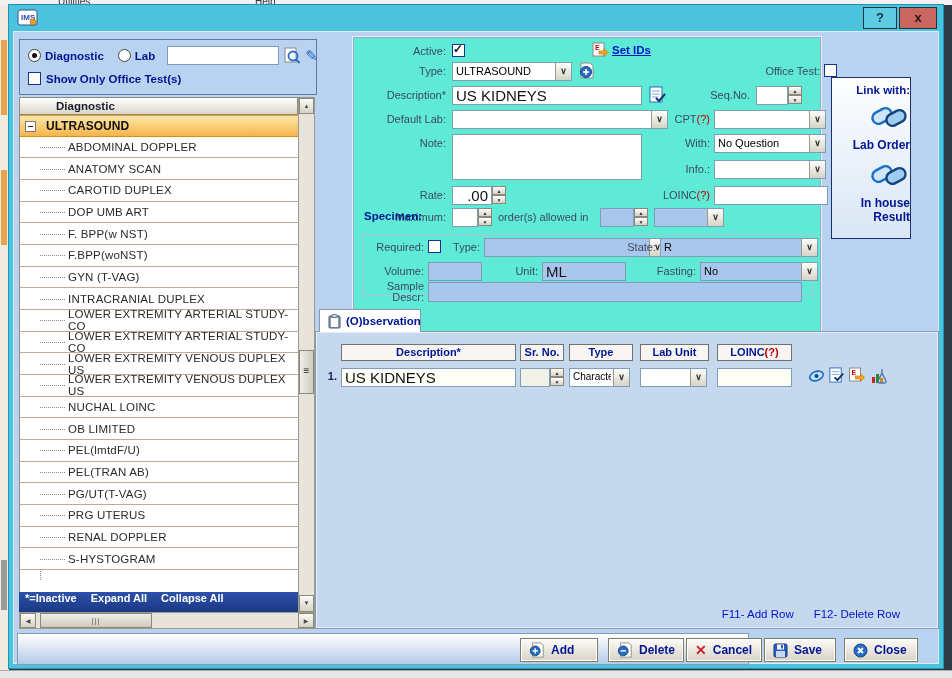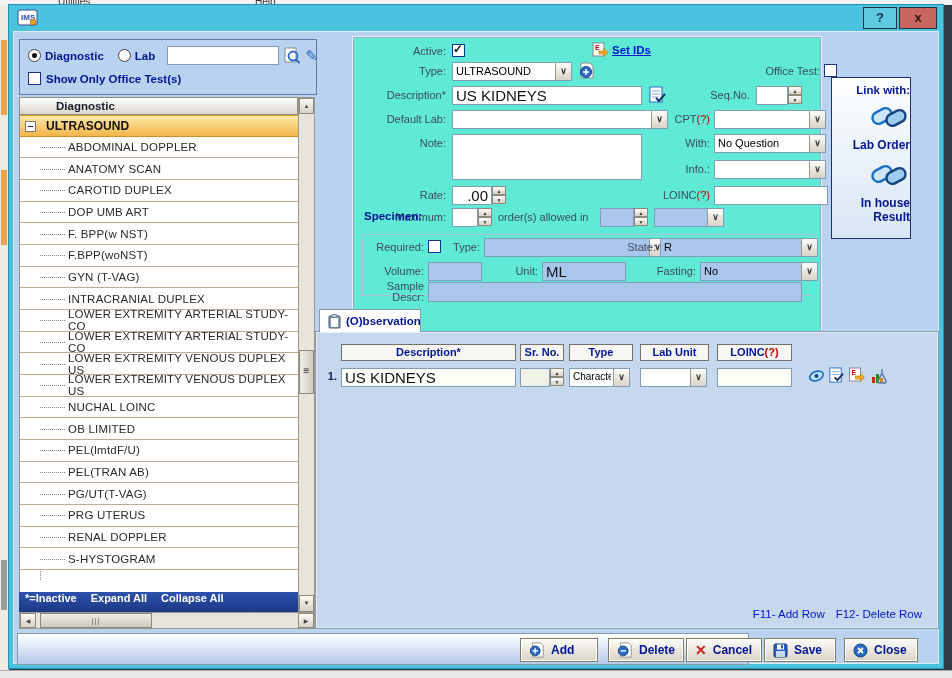--- a/index.html
+++ b/index.html
@@ -78,21 +78,21 @@
   .link-panel .t { margin-top:6px; font-size:11.5px; }
 
   
   .tab { position:absolute; top:278px; height:23px; display:flex; align-items:center; gap:5px; padding:0 8px; font-size:11.5px; border:1px solid #8a9aae; }
   .tab1 { left:306px; width:102px; background:#fff; border-bottom:none; font-weight:bold; color:#001594; z-index:2; }
   .tab2 { left:410px; top:280px; height:21px; width:146px; background:linear-gradient(#ece8df,#cfc9bc); color:#1a1a33;margin-top:44px; }
   .obs-panel { position:absolute; left:302px; top:300px; width:624px; height:298px; background:#c6d8ee; border:1px solid #8a9aae; box-shadow:inset 0 0 0 1px #e4eefa; }
   .hcell { position:absolute; top:12px; height:17px; background:#f7f6f2; border:1px solid #72726a; font-size:11px; font-weight:bold; color:#001594; text-align:center; line-height:15px; }
   .rownum { position:absolute; left:4px; top:38px; width:17px; font-size:11px; font-weight:bold; color:#15205a; text-align:right; }
   .ob { top:36px; }
-  .hints { position:absolute; right:16px; bottom:8px; font-size:11.5px; color:#0014c8; display:flex; gap:11px;padding-left:48px; }
+  .hints { position:absolute; right:38px; bottom:8px; font-size:11.5px; color:#0014c8; display:flex; gap:20px;padding-left:48px; }
 
   
   .footer { position:absolute; left:4px; top:602px; width:732px; height:32px; background:linear-gradient(#ffffff,#b3cbe9); border:1px solid #8a9aae; }
   .fbtn { position:absolute; top:4px; height:24px; background:linear-gradient(#fdfcf9,#d8d3c6); border:1px solid #7f7f66; box-shadow:inset 0 0 0 1px #fff; display:flex; align-items:center; gap:6px; padding:0 8px; font-size:12px; font-weight:bold; color:#001594; cursor:default; }
 
   
   .icon { display:inline-block; }
   svg { display:block; }
 </style>
 </head>

